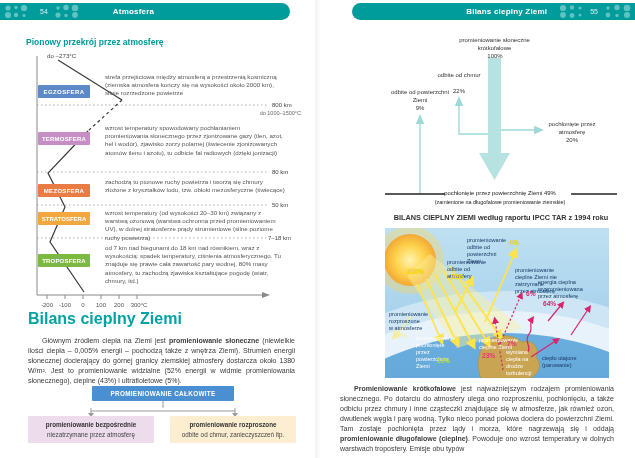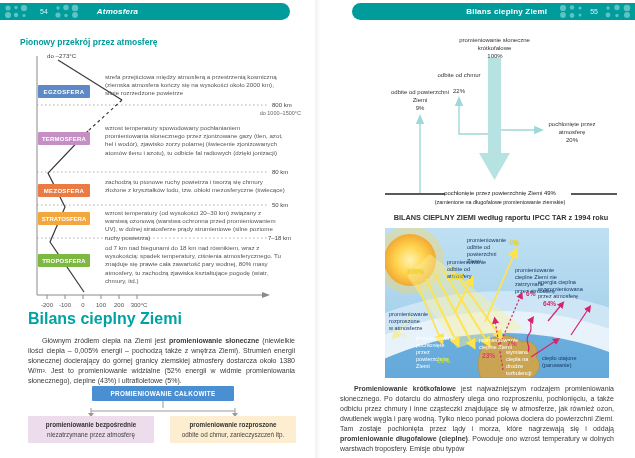--- a/index.html
+++ b/index.html
@@ -7,26 +7,26 @@
   .spread{position:relative;width:635px;height:458px;background:#fff;overflow:hidden;}
   .gutter{position:absolute;left:315px;top:0;width:6px;height:100%;
           background:linear-gradient(90deg,rgba(0,0,0,.05),rgba(0,0,0,0));}
 
   
   .hdr{position:absolute;top:3px;height:17px;background:#009b9b;display:flex;align-items:center;}
   .hdr-left{left:0;width:287px;border-radius:0 12px 12px 0;padding-left:3px;}
   .hdr-right{left:352px;right:0;border-radius:12px 0 0 12px;justify-content:flex-end;padding-right:2px;}
   .hdr .pgnum{color:#d6f2f2;font-size:7px;margin:0 3px;}
   .hdr .hdr-title{color:#fff;font-size:8px;font-weight:bold;letter-spacing:.2px;}
-  .hdr-left .hdr-title{margin-left:12px;font-style:italic;}
+  .hdr-left .hdr-title{margin-left:28px;}
   .hdr-right .hdr-title{margin-right:10px;}
   .dots{display:block;}
 
   
-  .fig-title{position:absolute;left:20px;top:37px;color:#009a9a;font-size:8.5px;font-weight:bold;}
+  .fig-title{position:absolute;left:26px;top:37px;color:#009a9a;font-size:8.5px;font-weight:bold;}
   .atm{position:absolute;left:20px;top:48px;width:298px;height:264px;}
   .atm svg{position:absolute;left:0;top:0;}
   .atm-lbl{position:absolute;font-size:6.2px;line-height:1.32;color:#555;}
   .atm-top-temp{position:absolute;left:27px;top:4px;font-size:6.2px;color:#444;}
 
   .sec-h1{position:absolute;left:28px;top:310px;margin:0;color:#00a3a3;font-size:16px;font-weight:bold;}
   .body-text{position:absolute;margin:0;font-size:7px;line-height:1.43;color:#3a3a3a;
              text-align:justify;text-indent:14px;}
   .para-left{left:28px;top:336px;width:267px;}
   .para-right{left:340px;top:384px;width:274px;}

